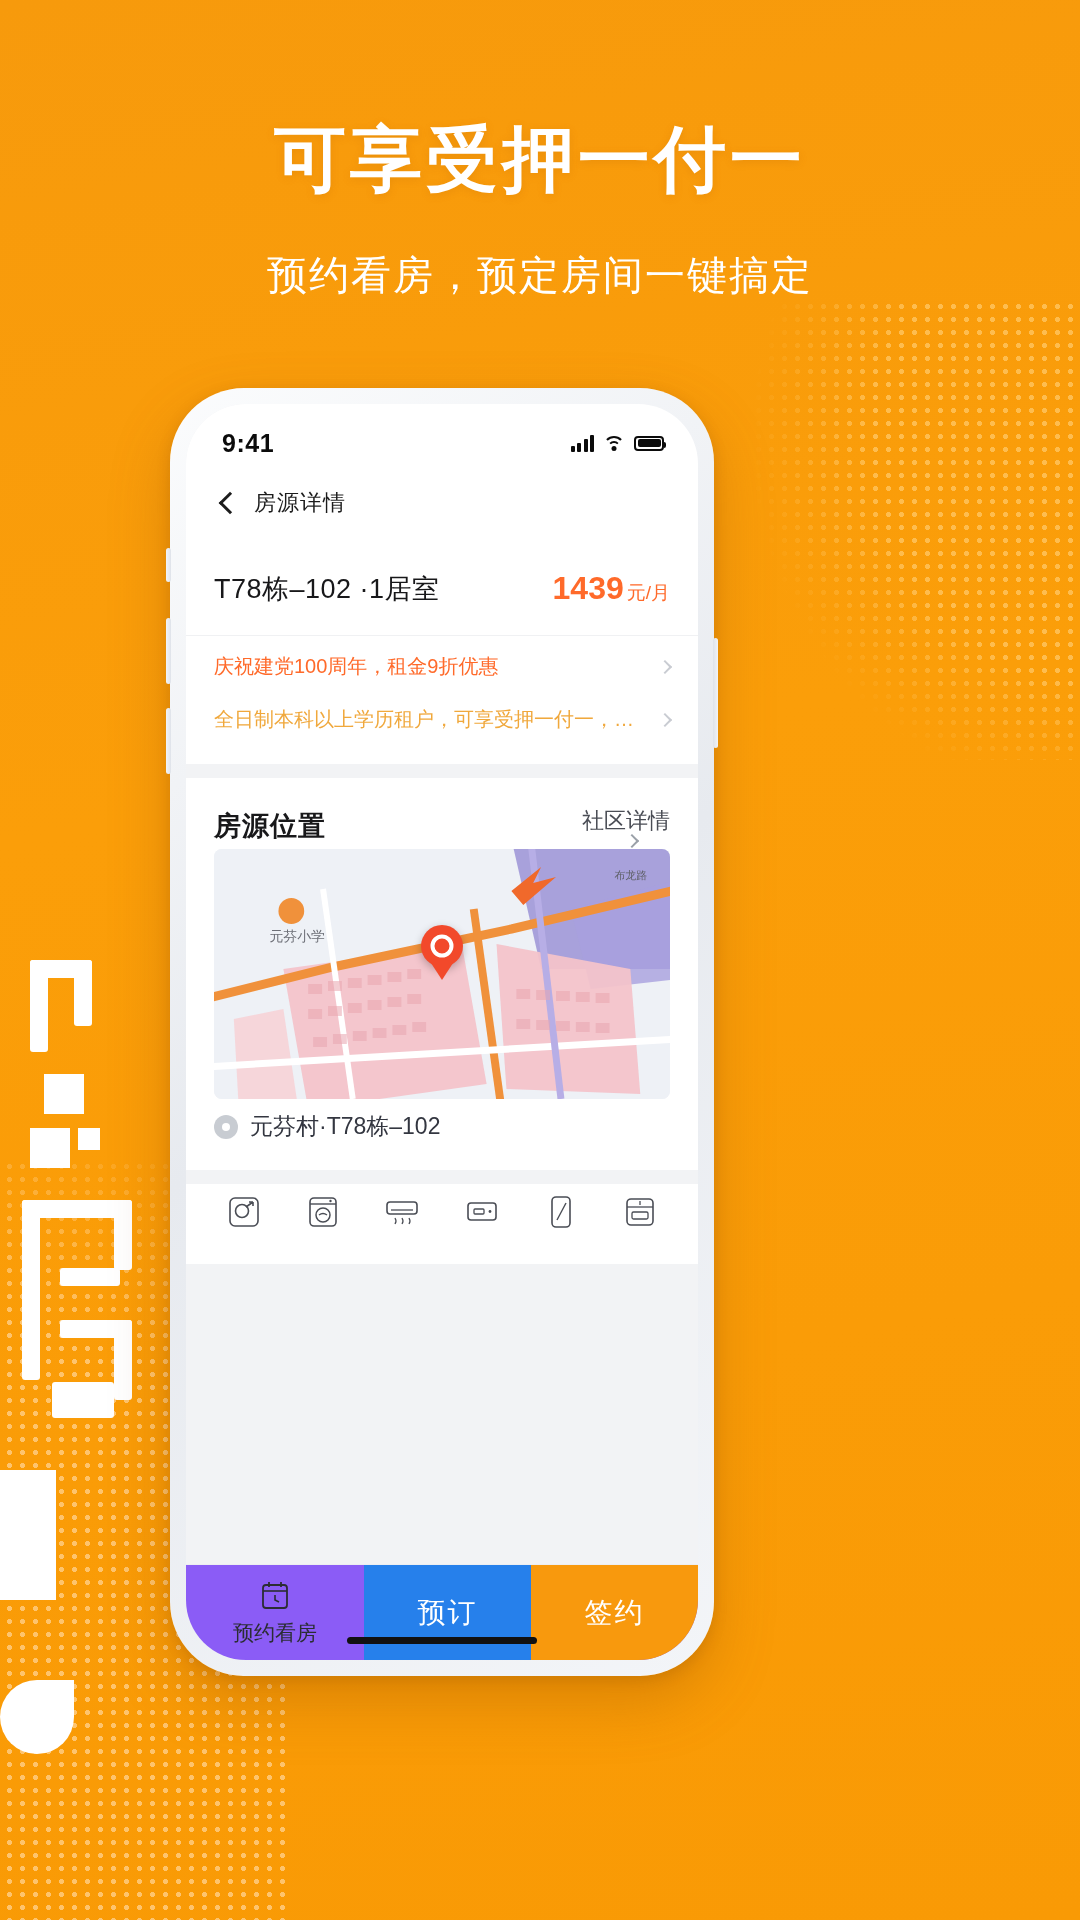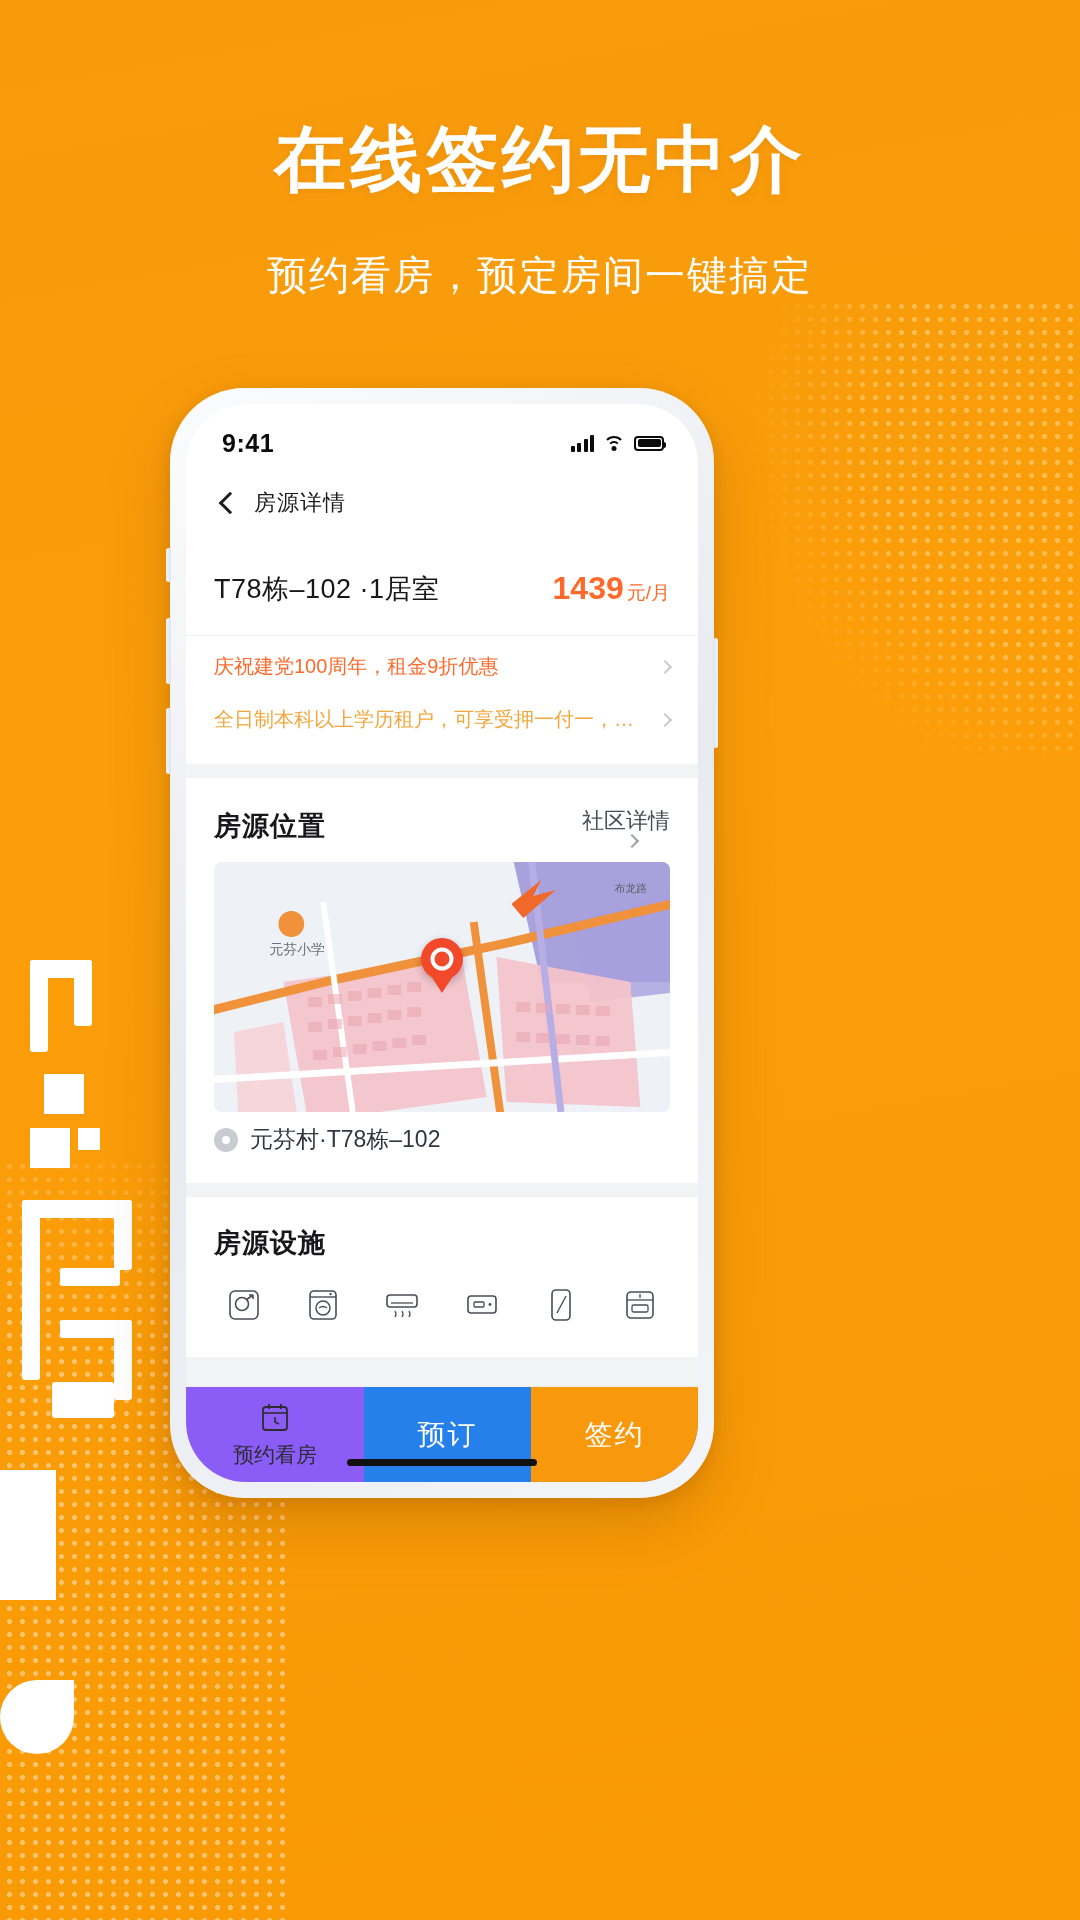--- a/index.html
+++ b/index.html
@@ -57,21 +57,21 @@
     text-shadow:0 2px 8px rgba(180,90,0,.18);
   }
   .subline{
     position:absolute; z-index:5; left:0; right:0; top:248px; text-align:center;
     color:#fff; font-size:40px; letter-spacing:2px;
   }
 
   
   .phone{
     position:absolute; z-index:6; left:170px; top:388px;
-    width:544px; height:1110px;
+    width:544px; height:1288px;
     background:linear-gradient(145deg,#fbfcfd 0%,#e7eaef 48%,#f3f5f8 100%);
     border-radius:74px;
     box-shadow:0 26px 60px rgba(150,80,0,.30), 0 4px 14px rgba(120,60,0,.18);
     padding:16px;
   }
   .phone:before{ 
     content:""; position:absolute; right:-4px; top:250px; width:5px; height:110px;
     background:linear-gradient(90deg,#dfe3ea,#f2f4f7); border-radius:3px;
   }
   .phone:after{ 
@@ -154,21 +154,21 @@
     display:flex; align-items:center; justify-content:space-between;
     padding:13px 0; font-size:20px;
   }
   .promo-row .txt{ overflow:hidden; white-space:nowrap; text-overflow:ellipsis;
     max-width:430px;}
   .chev-r{ width:10px; height:10px; border-top:2px solid #c9ccd2;
     border-right:2px solid #c9ccd2; transform:rotate(45deg); flex:none; margin-left:12px;}
 
   .sec-head{
     display:flex; align-items:center; justify-content:space-between;
-    padding:28px 28px 16px 28px;
+    padding:28px 28px 3px 28px;
   }
   .sec-title{ font-size:27px; font-weight:bold; color:#18181a; letter-spacing:1px;}
   .sec-more{ display:flex; align-items:center; font-size:22px; color:#4a4d55;flex-direction:column;}
   .sec-more .chev-r{ border-color:#9aa0a8;}
 
   
   .map-wrap{ margin:0 28px; height:250px; border-radius:8px; overflow:hidden;
     position:relative; background:#eef2f7;}
   .map-svg{ position:absolute; inset:0; width:100%; height:100%;}
   .pin{
@@ -232,21 +232,21 @@
 <div class="glyph g7"></div>
 <div class="glyph g8"></div>
 <div class="glyph g9"></div>
 <div class="glyph g10"></div>
 <div class="glyph g11"></div>
 <div class="glyph g12"></div>
 <div class="glyph g13"></div>
 <div class="glyph g14"></div>
 <div class="glyph g15"></div>
 
-<div class="headline">在线签约无中介</div>
+<div class="headline">可享受押一付一</div>
 <div class="subline">预约看房，预定房间一键搞定</div>
 
 <div class="phone">
   <div class="sidebtn sb1"></div>
   <div class="sidebtn sb2"></div>
 
   <div class="screen">
     <div class="notch">
       <div class="speaker"></div>
     </div>
@@ -364,23 +364,20 @@
             <div class="pin"></div>
           </div>
 
           <div class="addr-row">
             <span class="loc-ico"></span>
             <span class="addr-txt">元芬村·T78栋–102</span>
           </div>
         </div>
 
         <div class="card">
-          <div class="sec-head">
-            <span class="sec-title">房源设施</span>
-          </div>
           <div class="fac-grid">
 
             <div class="fac">
               <svg class="ic" viewBox="0 0 44 44">
                 <rect x="8" y="8" width="28" height="28" rx="5" fill="none" stroke="#4a4d55" stroke-width="1.6"></rect>
                 <circle cx="20" cy="21" r="6.5" fill="none" stroke="#4a4d55" stroke-width="1.6"></circle>
                 <path d="M24 17 L31 12 M31 12 L27 12 M31 12 L31 16" stroke="#4a4d55" stroke-width="1.6" fill="none"></path>
               </svg>
 
             </div>

